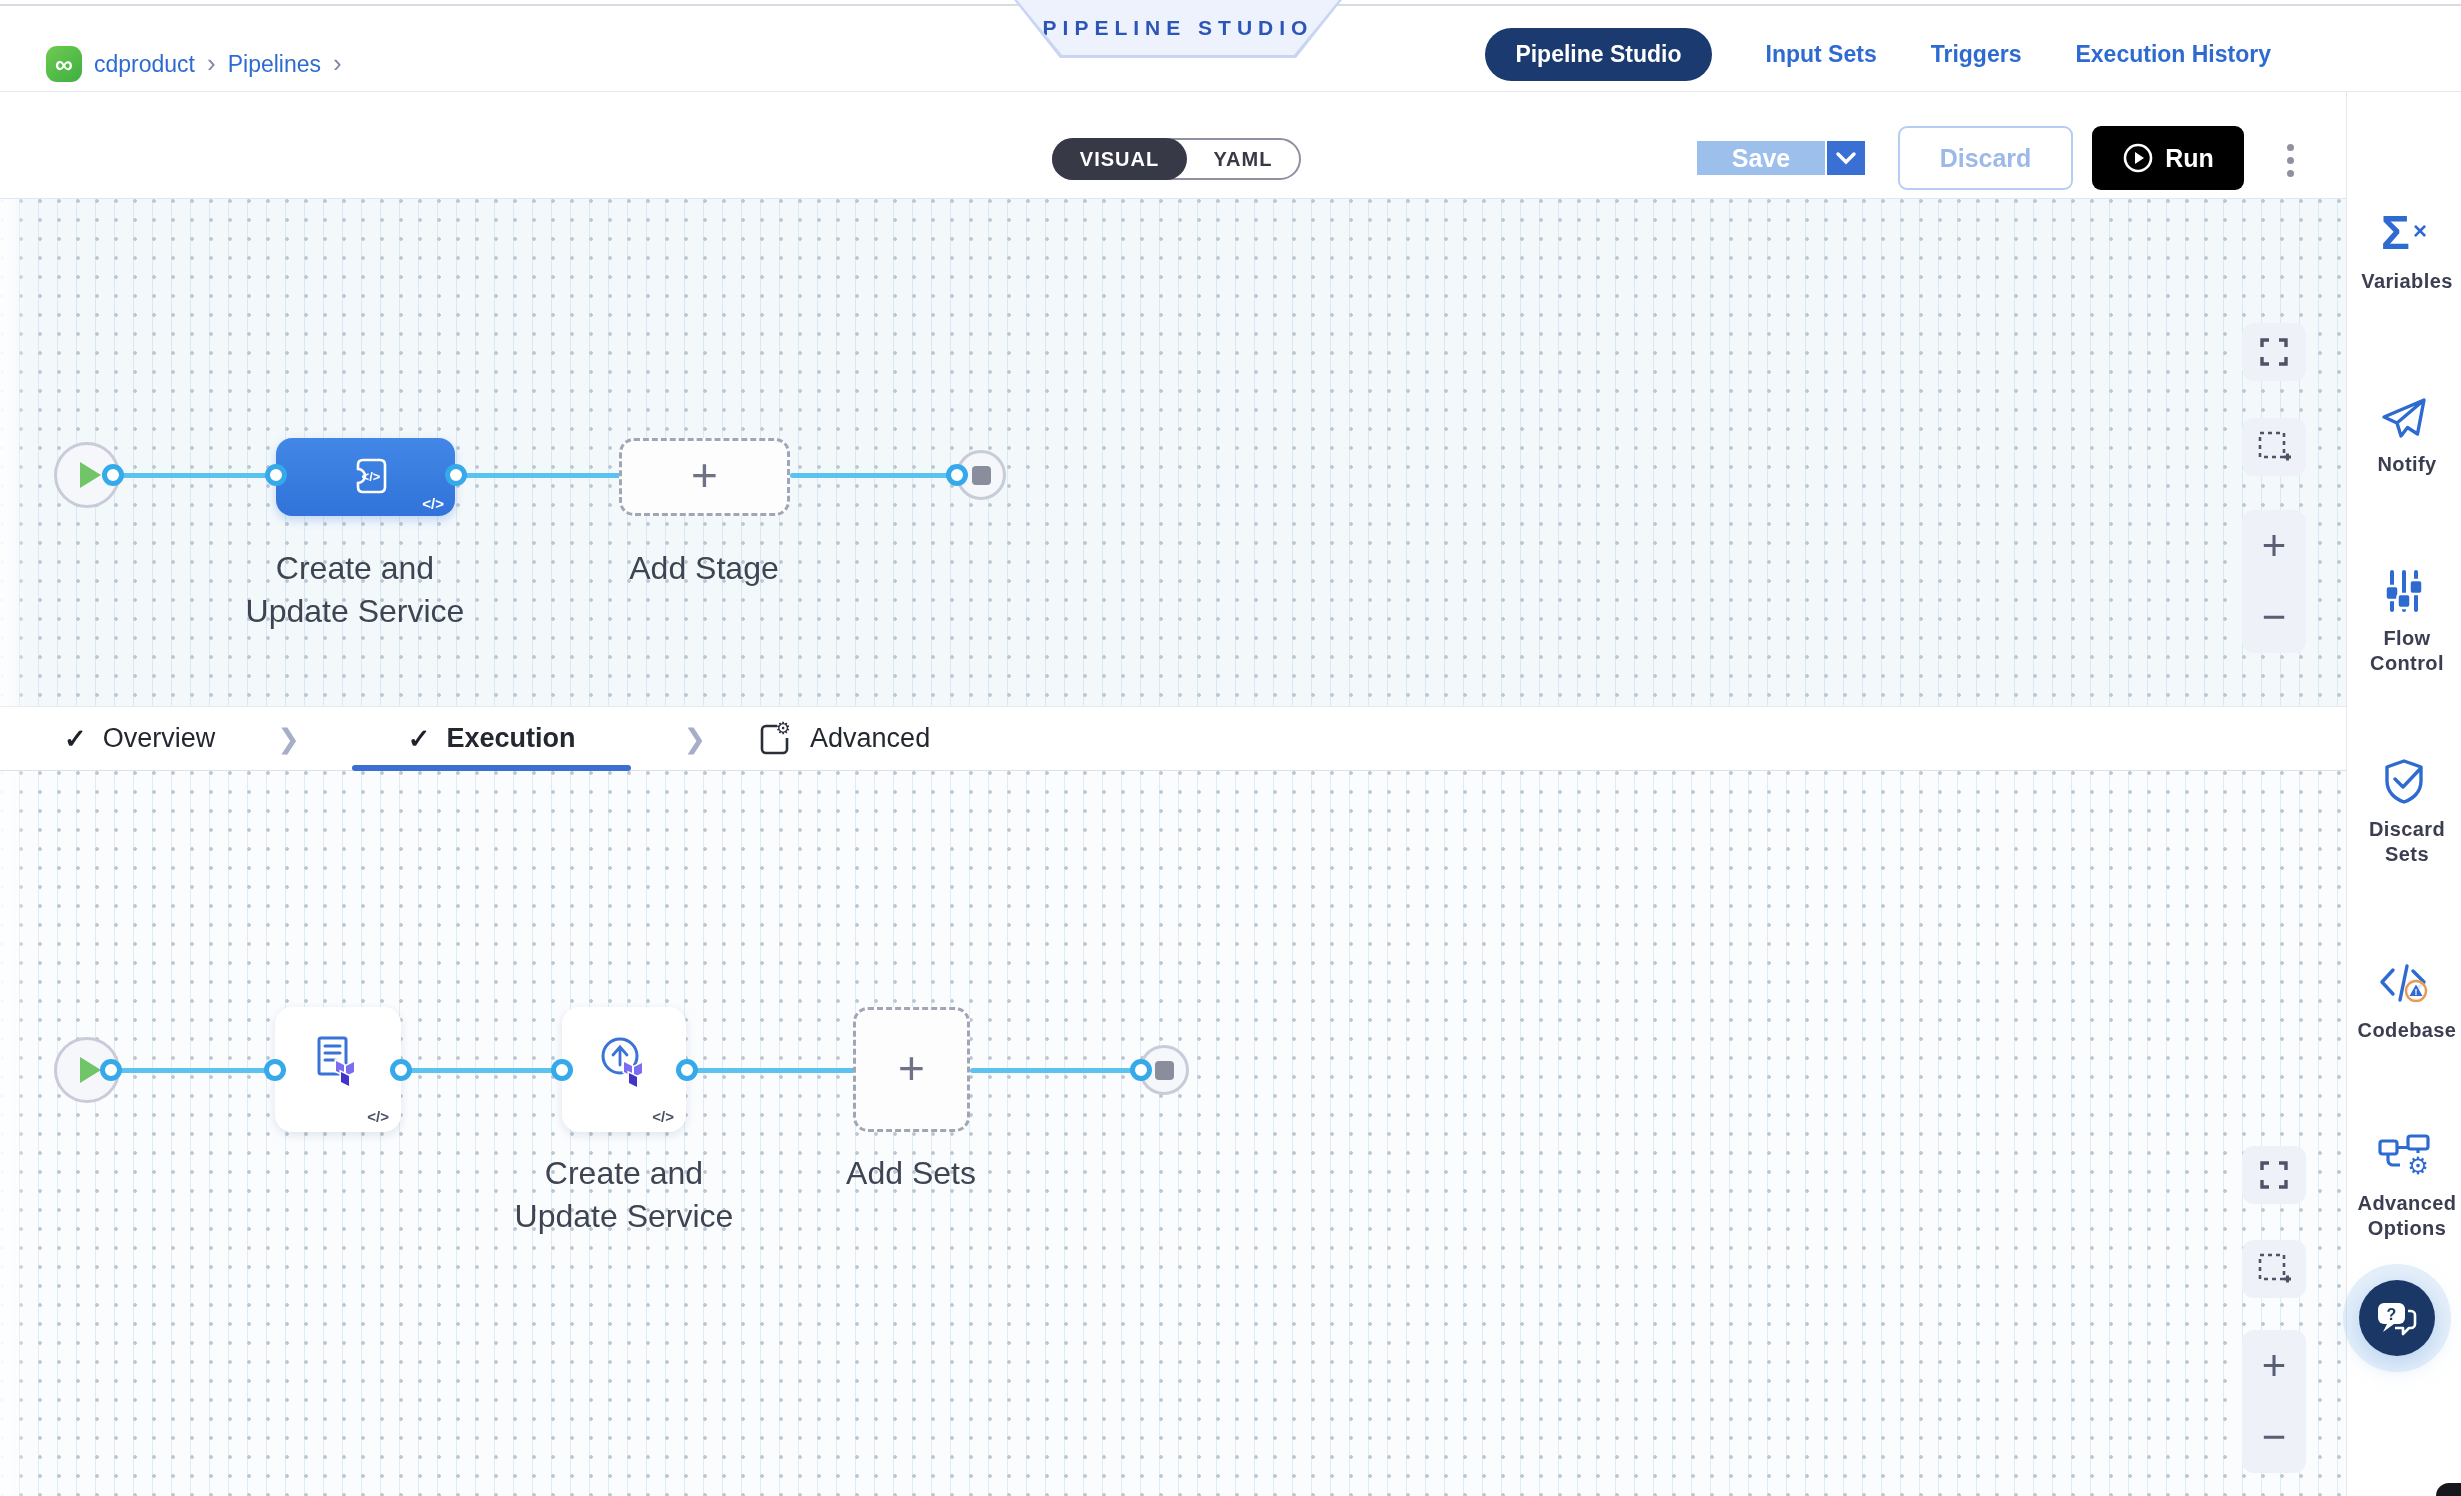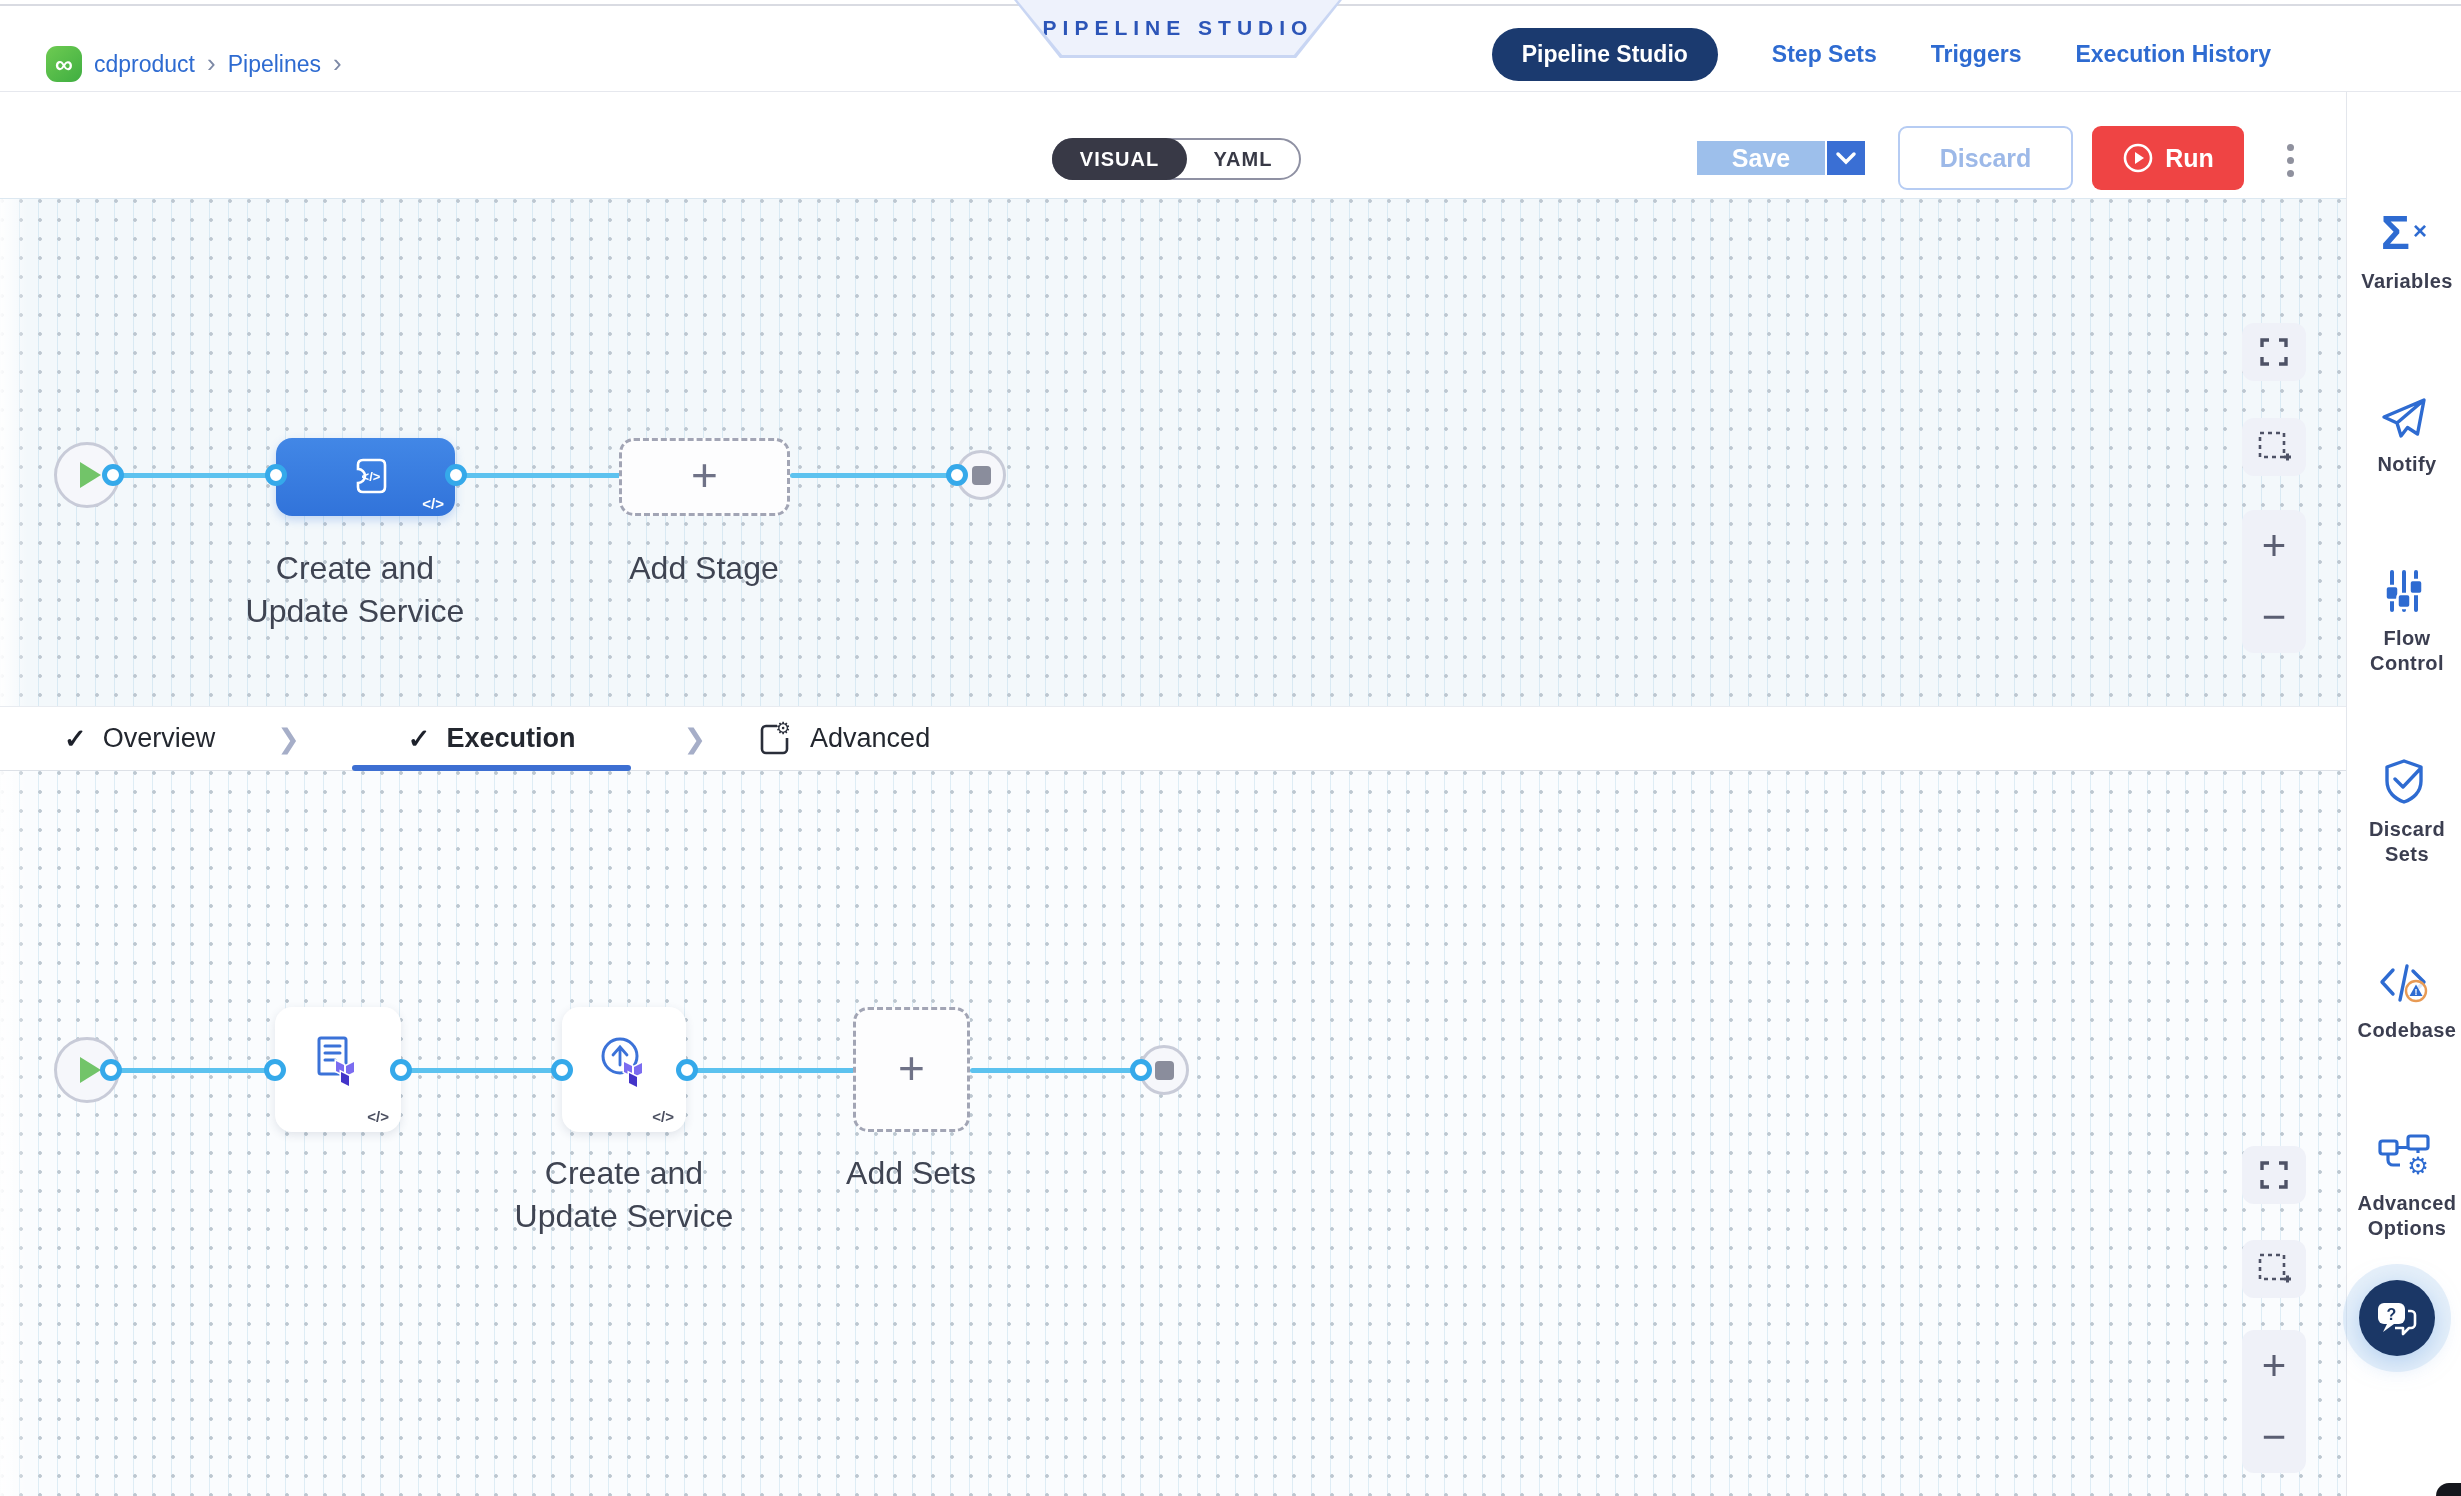--- a/index.html
+++ b/index.html
@@ -44,21 +44,21 @@
   .toggle-yaml { position:absolute; left:133px; right:0; top:0; bottom:0; display:flex; align-items:center; justify-content:center;
             color:#383946; font-size:20px; font-weight:bold; letter-spacing:1px; cursor:pointer; }
 
   .btn { position:absolute; top:34px; height:64px; border-radius:9px; display:flex; align-items:center; justify-content:center;
          font-size:25px; font-weight:bold; cursor:pointer; }
   .save-split { left:1682px; width:198px; overflow:hidden; padding:15px; display:flex; }
   .save-main { width:130px; height:100%; background:#9dbfeb; color:#fff; display:flex; align-items:center; justify-content:center;
                border-right:2px solid #fff; }
   .save-caret { flex:1; height:100%; background:#3a6fd4; display:flex; align-items:center; justify-content:center; }
   .discard { left:1898px; width:175px; background:#fff; border:2px solid #b6ccf3; color:#9db9e8; }
-  .run { left:2092px; width:152px; background:#ef4444; color:#fff; gap:11px; }
+  .run { left:2092px; width:152px; background:#000000; color:#fff; gap:11px; }
   .kebab { position:absolute; left:2272px; top:48px; width:36px; height:40px; display:flex; flex-direction:column;
            align-items:center; justify-content:center; gap:6px; cursor:pointer; }
   .kebab i { width:7px; height:7px; border-radius:50%; background:#8f919e; }
 
   
   .canvas { position:absolute; left:0; width:2346px;
     background-color:#f3f8fb;
     background-image:
       radial-gradient(circle at 2px 2px, #bdc7d0 1.5px, rgba(0,0,0,0) 2.2px),
       linear-gradient(90deg, rgba(140,190,220,.25) 1.5px, rgba(0,0,0,0) 1.5px);
@@ -138,21 +138,21 @@
     <span class="crumb-sep">›</span>
   </div>
 
   <div class="ribbon-wrap">
     <div class="ribbon-outer"></div>
     <div class="ribbon-inner">PIPELINE STUDIO</div>
   </div>
 
   <div class="top-nav">
     <span class="nav-pill">Pipeline Studio</span>
-    <span class="nav-link">Step Sets</span>
+    <span class="nav-link">Input Sets</span>
     <span class="nav-link">Triggers</span>
     <span class="nav-link">Execution History</span>
   </div>
 </div>
 
 <div class="toolbar">
 
   <div class="toggle">
     <span class="toggle-visual">VISUAL</span>
     <span class="toggle-yaml">YAML</span>

